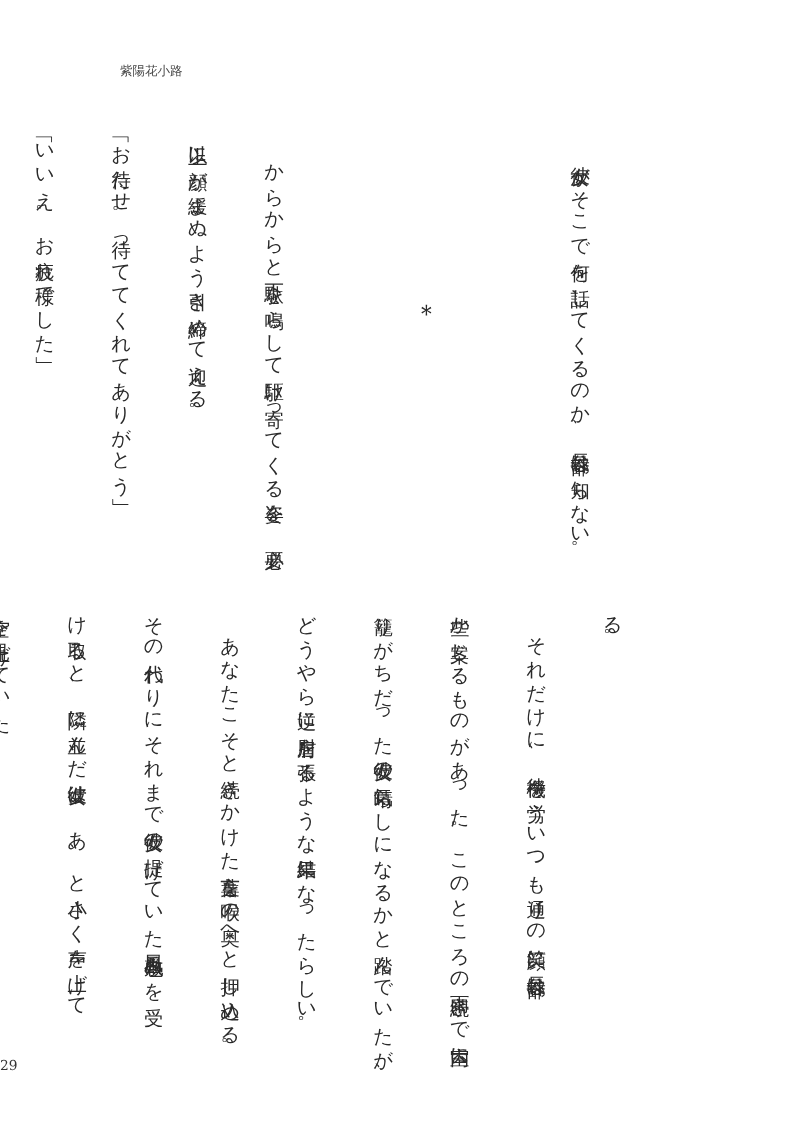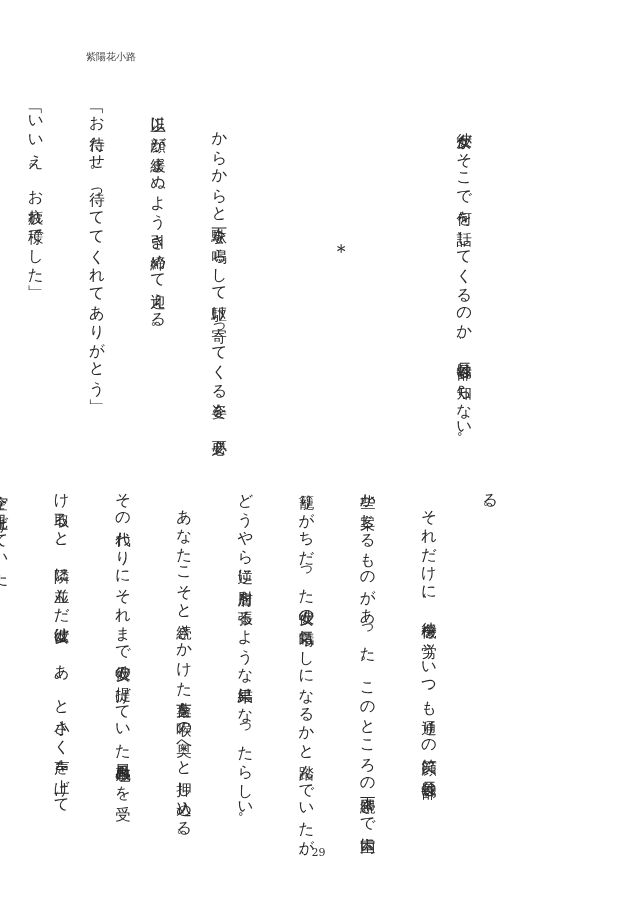--- a/index.html
+++ b/index.html
@@ -1,33 +1,33 @@
 <!DOCTYPE html>
 <html><head>
 <meta charset="utf-8">
 <style>
   html, body { margin: 0; padding: 0; }
   body {
     width: 637px; height: 908px; background: #ffffff; position: relative; overflow: hidden;
     font-family: "DejaVu Serif", "Liberation Serif", serif; color: #2a2a2a;
   }
   .header {
-    position: absolute; left: 86px; top: 50px; font-size: 10px; color: #444;
+    position: absolute; left: 96px; top: 50px; font-size: 10px; color: #444;
     font-family: Liberation Mono, monospace;
   }
   .block {
     position: absolute; writing-mode: vertical-rl; -webkit-writing-mode: vertical-rl;
     font-size: 15.5px; line-height: 20.4px; letter-spacing: 1.2px; white-space: pre;
   }
   .block-top { right: 122px; top: 104px; height: 340px; width: 430px; }
   .block-bottom { right: 96px; top: 482px; height: 340px; width: 460px; }
   .line { display: block; }
   .asterisk { font-size: 20px; padding-top: 126px; }
   .page-number {
-    position: absolute; left: 0; width: 637px; text-align: center; top: 846px;
+    position: absolute; left: 0; width: 637px; text-align: left; top: 846px;
     font-size: 11px; color: #333;
   }
 </style>
 </head>
 <body>
 
 <div class="header">紫陽花小路</div>
 
 <div class="block block-top">
   <span class="line">　彼女がそこで何を話してくるのか、長谷部は知らない。</span>

